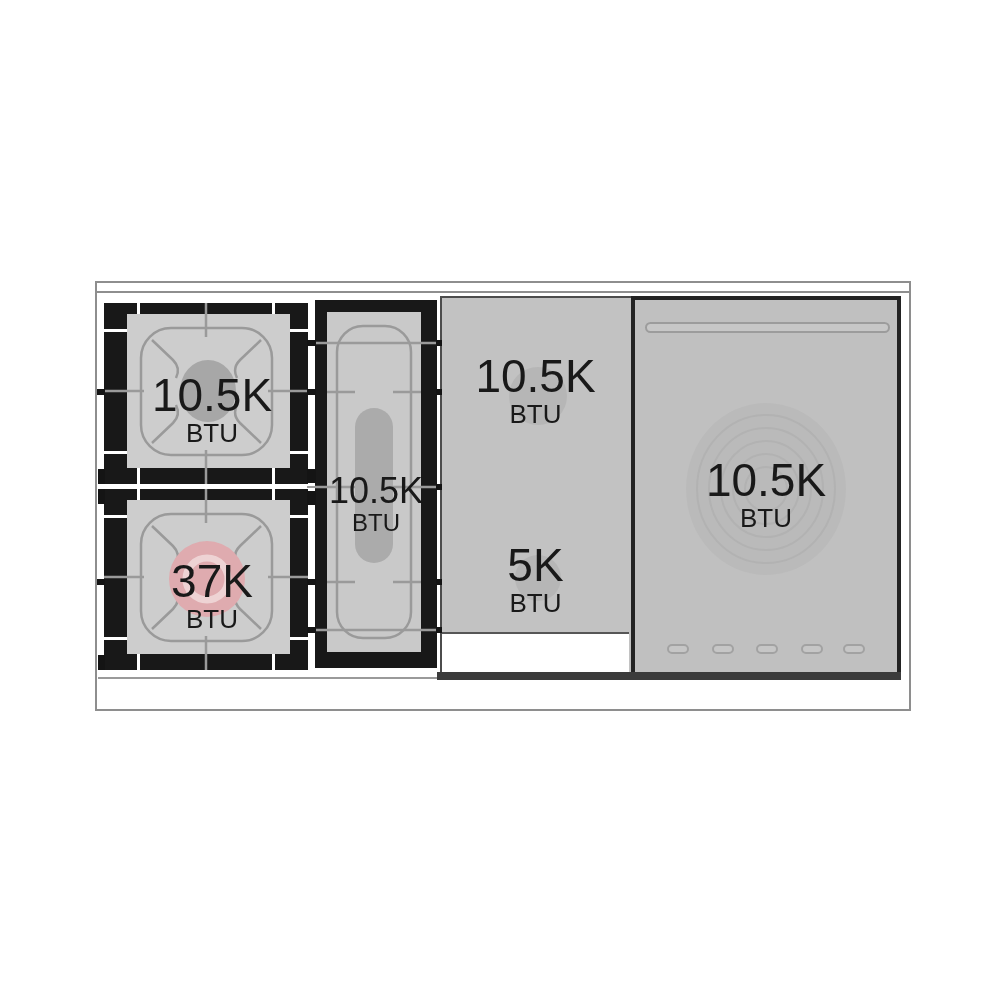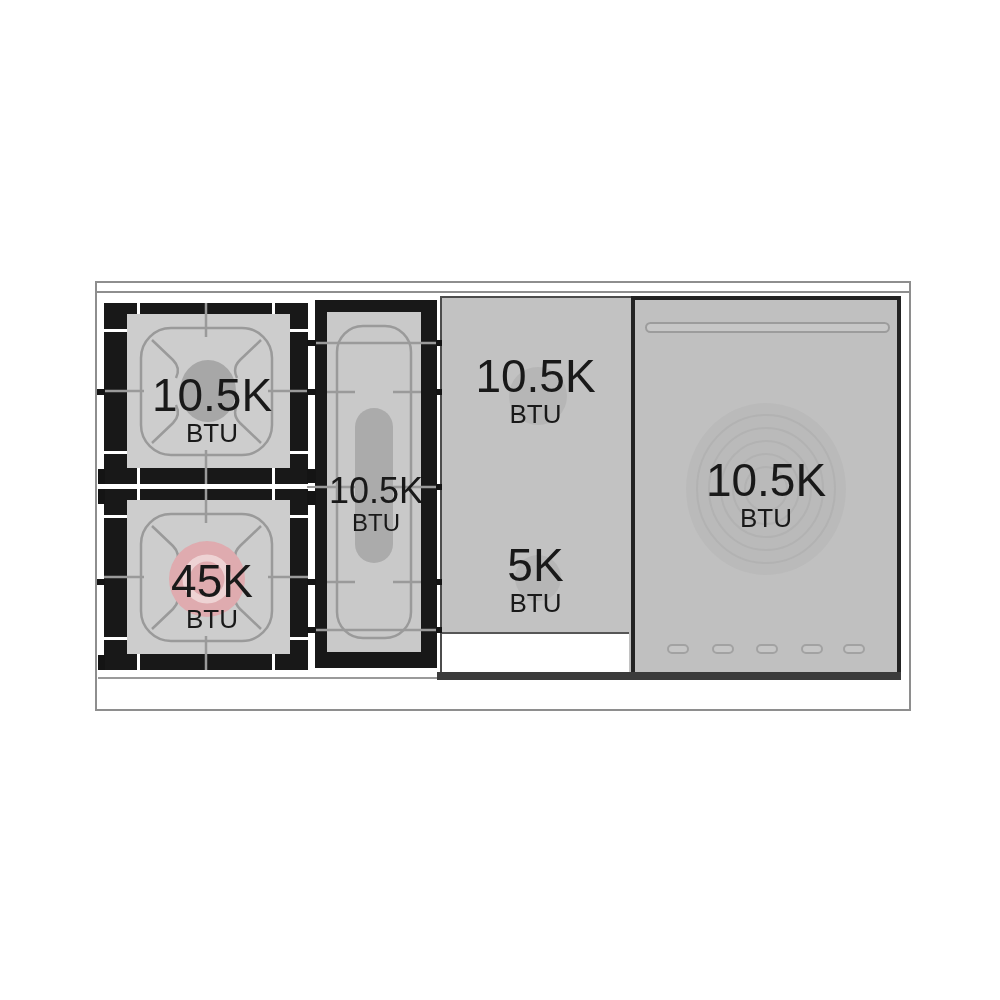--- a/index.html
+++ b/index.html
@@ -164,21 +164,21 @@
   <div class="abs tick" style="left:436px;width:6px;top:484px;"></div>
   <div class="abs tick" style="left:436px;width:6px;top:579px;"></div>
   <div class="abs tick" style="left:436px;width:6px;top:627px;"></div>
 
   <div class="lbl" style="left:110px;top:373px;width:204px;">
     <div class="power">10.5K</div>
     <div class="unit">BTU</div>
   </div>
 
   <div class="lbl" style="left:110px;top:559px;width:204px;">
-    <div class="power">45K</div>
+    <div class="power">37K</div>
     <div class="unit">BTU</div>
   </div>
 
   <div class="lbl" style="left:315px;top:474px;width:122px;">
     <div class="power-sm">10.5K</div>
     <div class="unit-sm">BTU</div>
   </div>
 
   <div class="lbl" style="left:440px;top:354px;width:191px;">
     <div class="power">10.5K</div>

